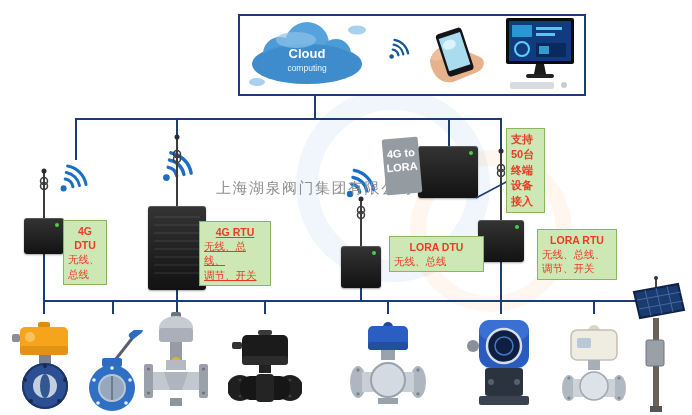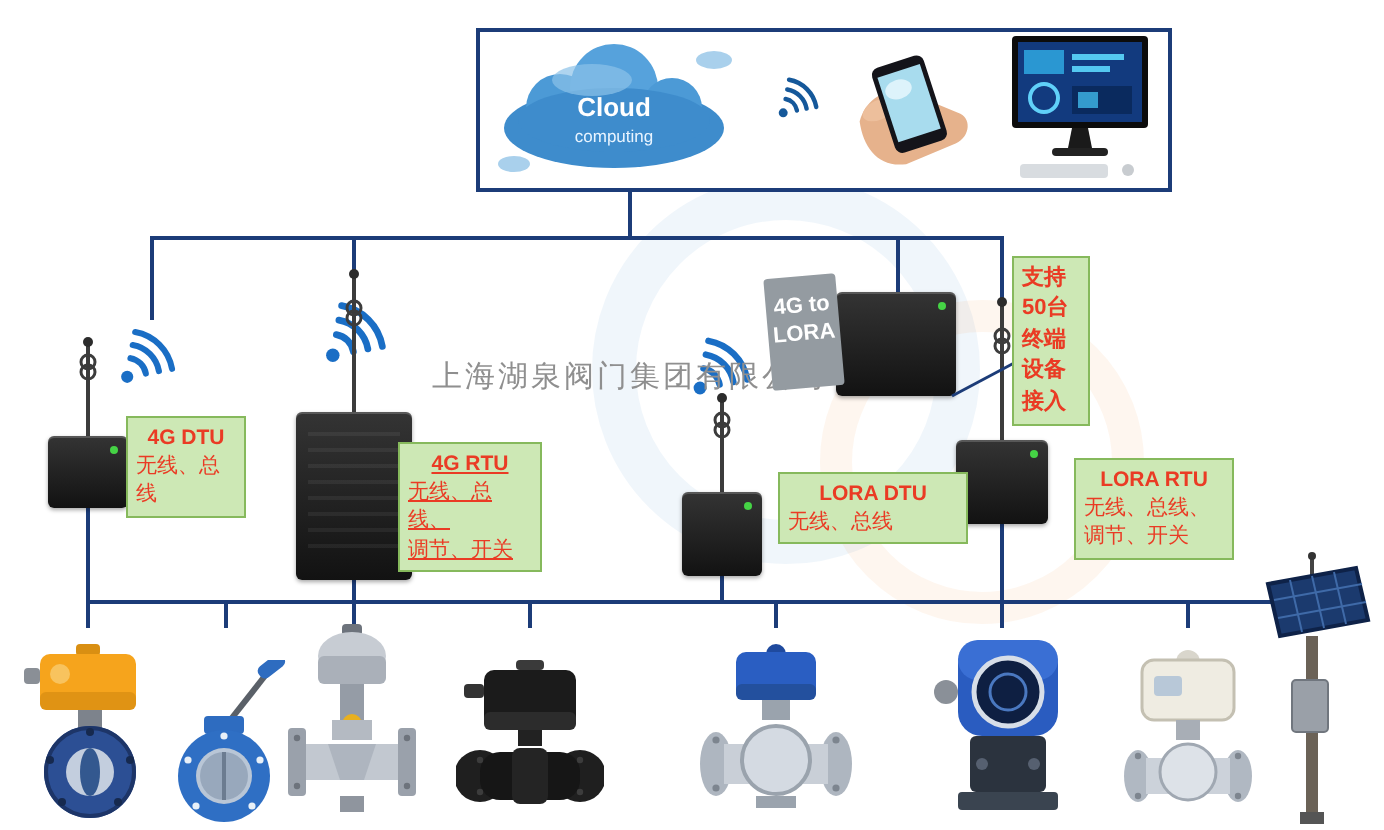--- a/index.html
+++ b/index.html
@@ -184,21 +184,21 @@
     </div>
   <div class="device" style="left:478px;top:220px;width:46px;height:42px;">
       <div class="led"></div>
     </div>
 
   <div class="bridge">
     <div>4G to</div>
     <div>LORA</div>
   </div>
 
-  <div class="gbox" style="left:63px;top:208px;width:60px;">
+  <div class="gbox" style="left:63px;top:220px;width:44px;">
     <div class="gtitle">4G DTU</div>
     <div>无线、总线</div>
   </div>
   <div class="gbox" style="left:199px;top:221px;width:72px;text-decoration:underline;">
     <div class="gtitle">4G RTU</div>
     <div>无线、总线、</div>
     <div>调节、开关</div>
   </div>
   <div class="gbox" style="left:389px;top:236px;width:95px;">
     <div class="gtitle">LORA DTU</div>

